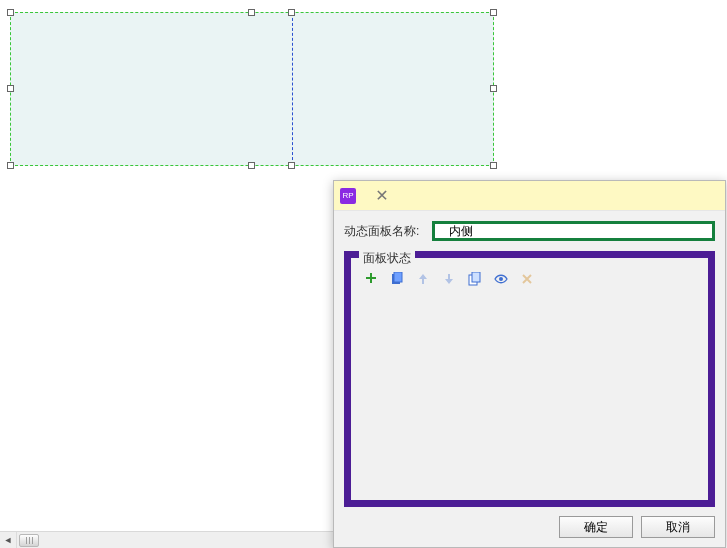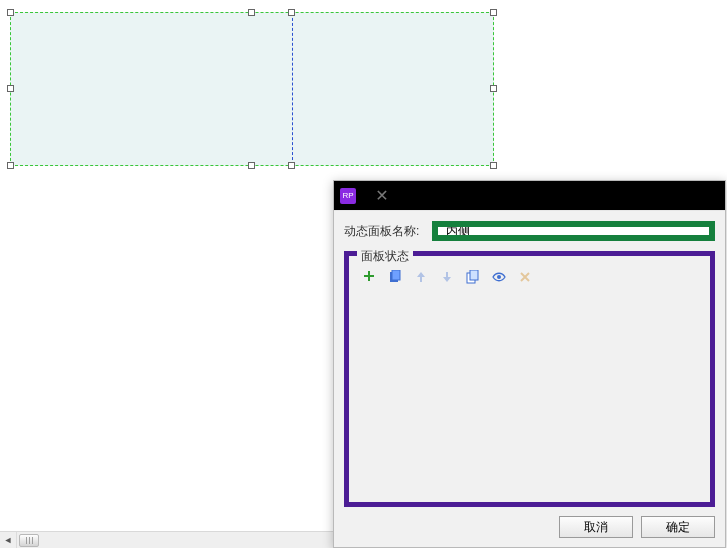--- a/index.html
+++ b/index.html
@@ -60,21 +60,21 @@
     left: 333px; top: 180px;
     width: 393px; height: 368px;
     background: #f1f1f1;
     border: 1px solid #b9b9b9;
     box-shadow: 0 2px 10px rgba(0,0,0,.25);
     display: flex;
     flex-direction: column;
   }
   .dlg-titlebar {
     height: 30px;
-    background: #000000;
+    background: #fef9c3;
     display: flex;
     align-items: center;
     padding: 0 6px;
     border-bottom: 1px solid #e6e6e6;
     color: #888;
   }
   .dlg-appicon {
     width: 16px; height: 16px;
     background: #8a2be2;
     border-radius: 2px;
@@ -104,29 +104,29 @@
 
   .name-row {
     display: flex;
     align-items: center;
     margin-bottom: 10px;
   }
   .name-label { width: 88px; color: #333; }
   .name-input {
     flex: 1;
     height: 20px;
-    border: 6px solid #15803d;
-    padding: 0 8px;
+    border: 3px solid #15803d;
+    padding: 0 14px;
     font-size: 12px;
     font-family: inherit;
   }
 
   .fieldset {
     flex: 1;
-    border: 5px solid #4c1d95;
+    border: 7px solid #4c1d95;
     padding: 6px 0 6px 6px;
     position: relative;
     display: flex;
     flex-direction: column;
   }
   .fieldset-legend {
     position: absolute;
     top: -8px; left: 8px;
     background: #f1f1f1;
     padding: 0 4px;
@@ -298,18 +298,18 @@
             <svg viewBox="0 0 14 14">
                 <path d="M3 3l8 8M11 3l-8 8" stroke="#cc7a00" stroke-width="2"></path>
               </svg>
           </div>
         </div>
 
       </div>
     </div>
 
     <div class="dlg-footer">
+      <button class="btn">确定</button>
       <button class="btn">取消</button>
-      <button class="btn">确定</button>
     </div>
   </div>
 
 </div>
 
 </body></html>

